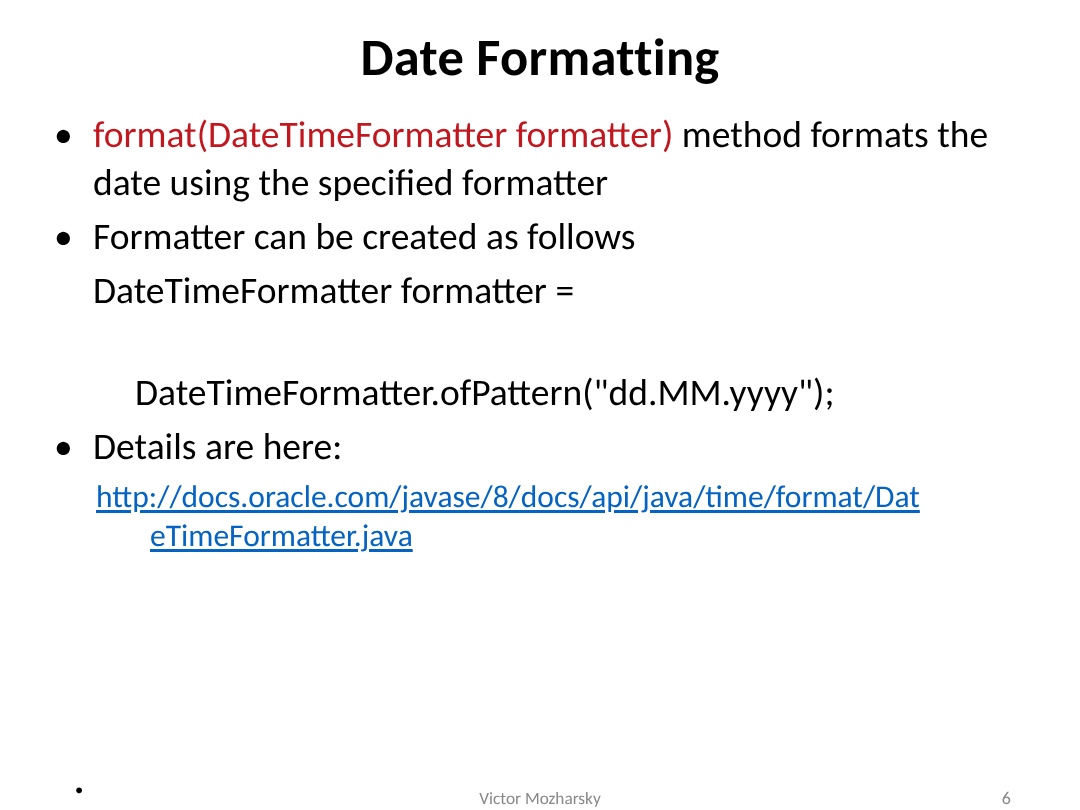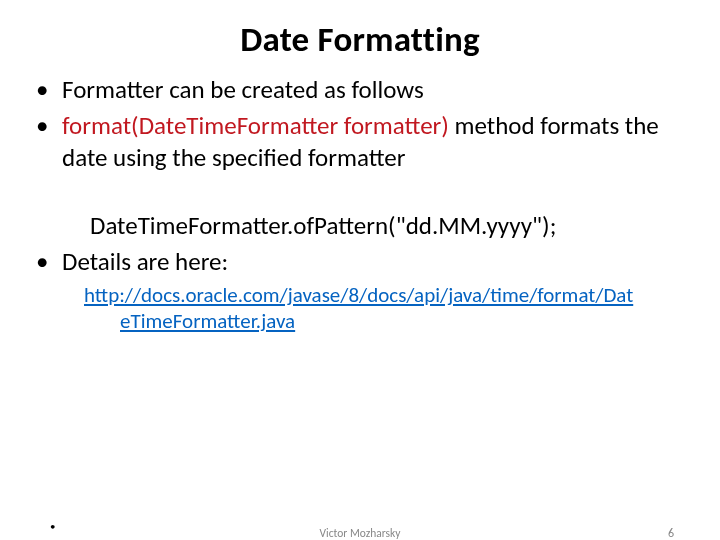--- a/index.html
+++ b/index.html
@@ -46,21 +46,21 @@
   .code-line {
     margin: 0 0 4px 0;
     padding-left: 0px;
   }
   .indent {
     padding-left: 28px;
     margin: 0 0 4px 0;
   }
   .spacer { height: 32px; }
   .link-block {
-    padding: 0 34px 0 84px;
+    padding: 0 34px 0 64px;
     margin-top: 2px;
   }
   .link {
     font-size: 21px;
     color: #0563c1;
     text-decoration: underline;
     line-height: 1.25;
     word-break: break-word;
   }
   .link-indent {
@@ -93,27 +93,28 @@
 </style>
 </head>
 <body>
 
 <div class="slide">
 
   <div class="title">Date Formatting</div>
 
   <div class="content">
 
-    <div class="bullet">Formatter can be created as follows</div>
-
     <div class="bullet">
       <span class="red">format(DateTimeFormatter  formatter)</span>
       <span>method formats the date using the specified formatter</span>
     </div>
 
+    <div class="bullet">Formatter can be created as follows</div>
+
+    <div class="code-line">DateTimeFormatter formatter =</div>
 
     <div class="spacer"></div>
 
     <div class="indent">DateTimeFormatter.ofPattern("dd.MM.yyyy");</div>
 
     <div class="bullet">Details are here:</div>
 
   </div>
 
   <div class="link-block">

